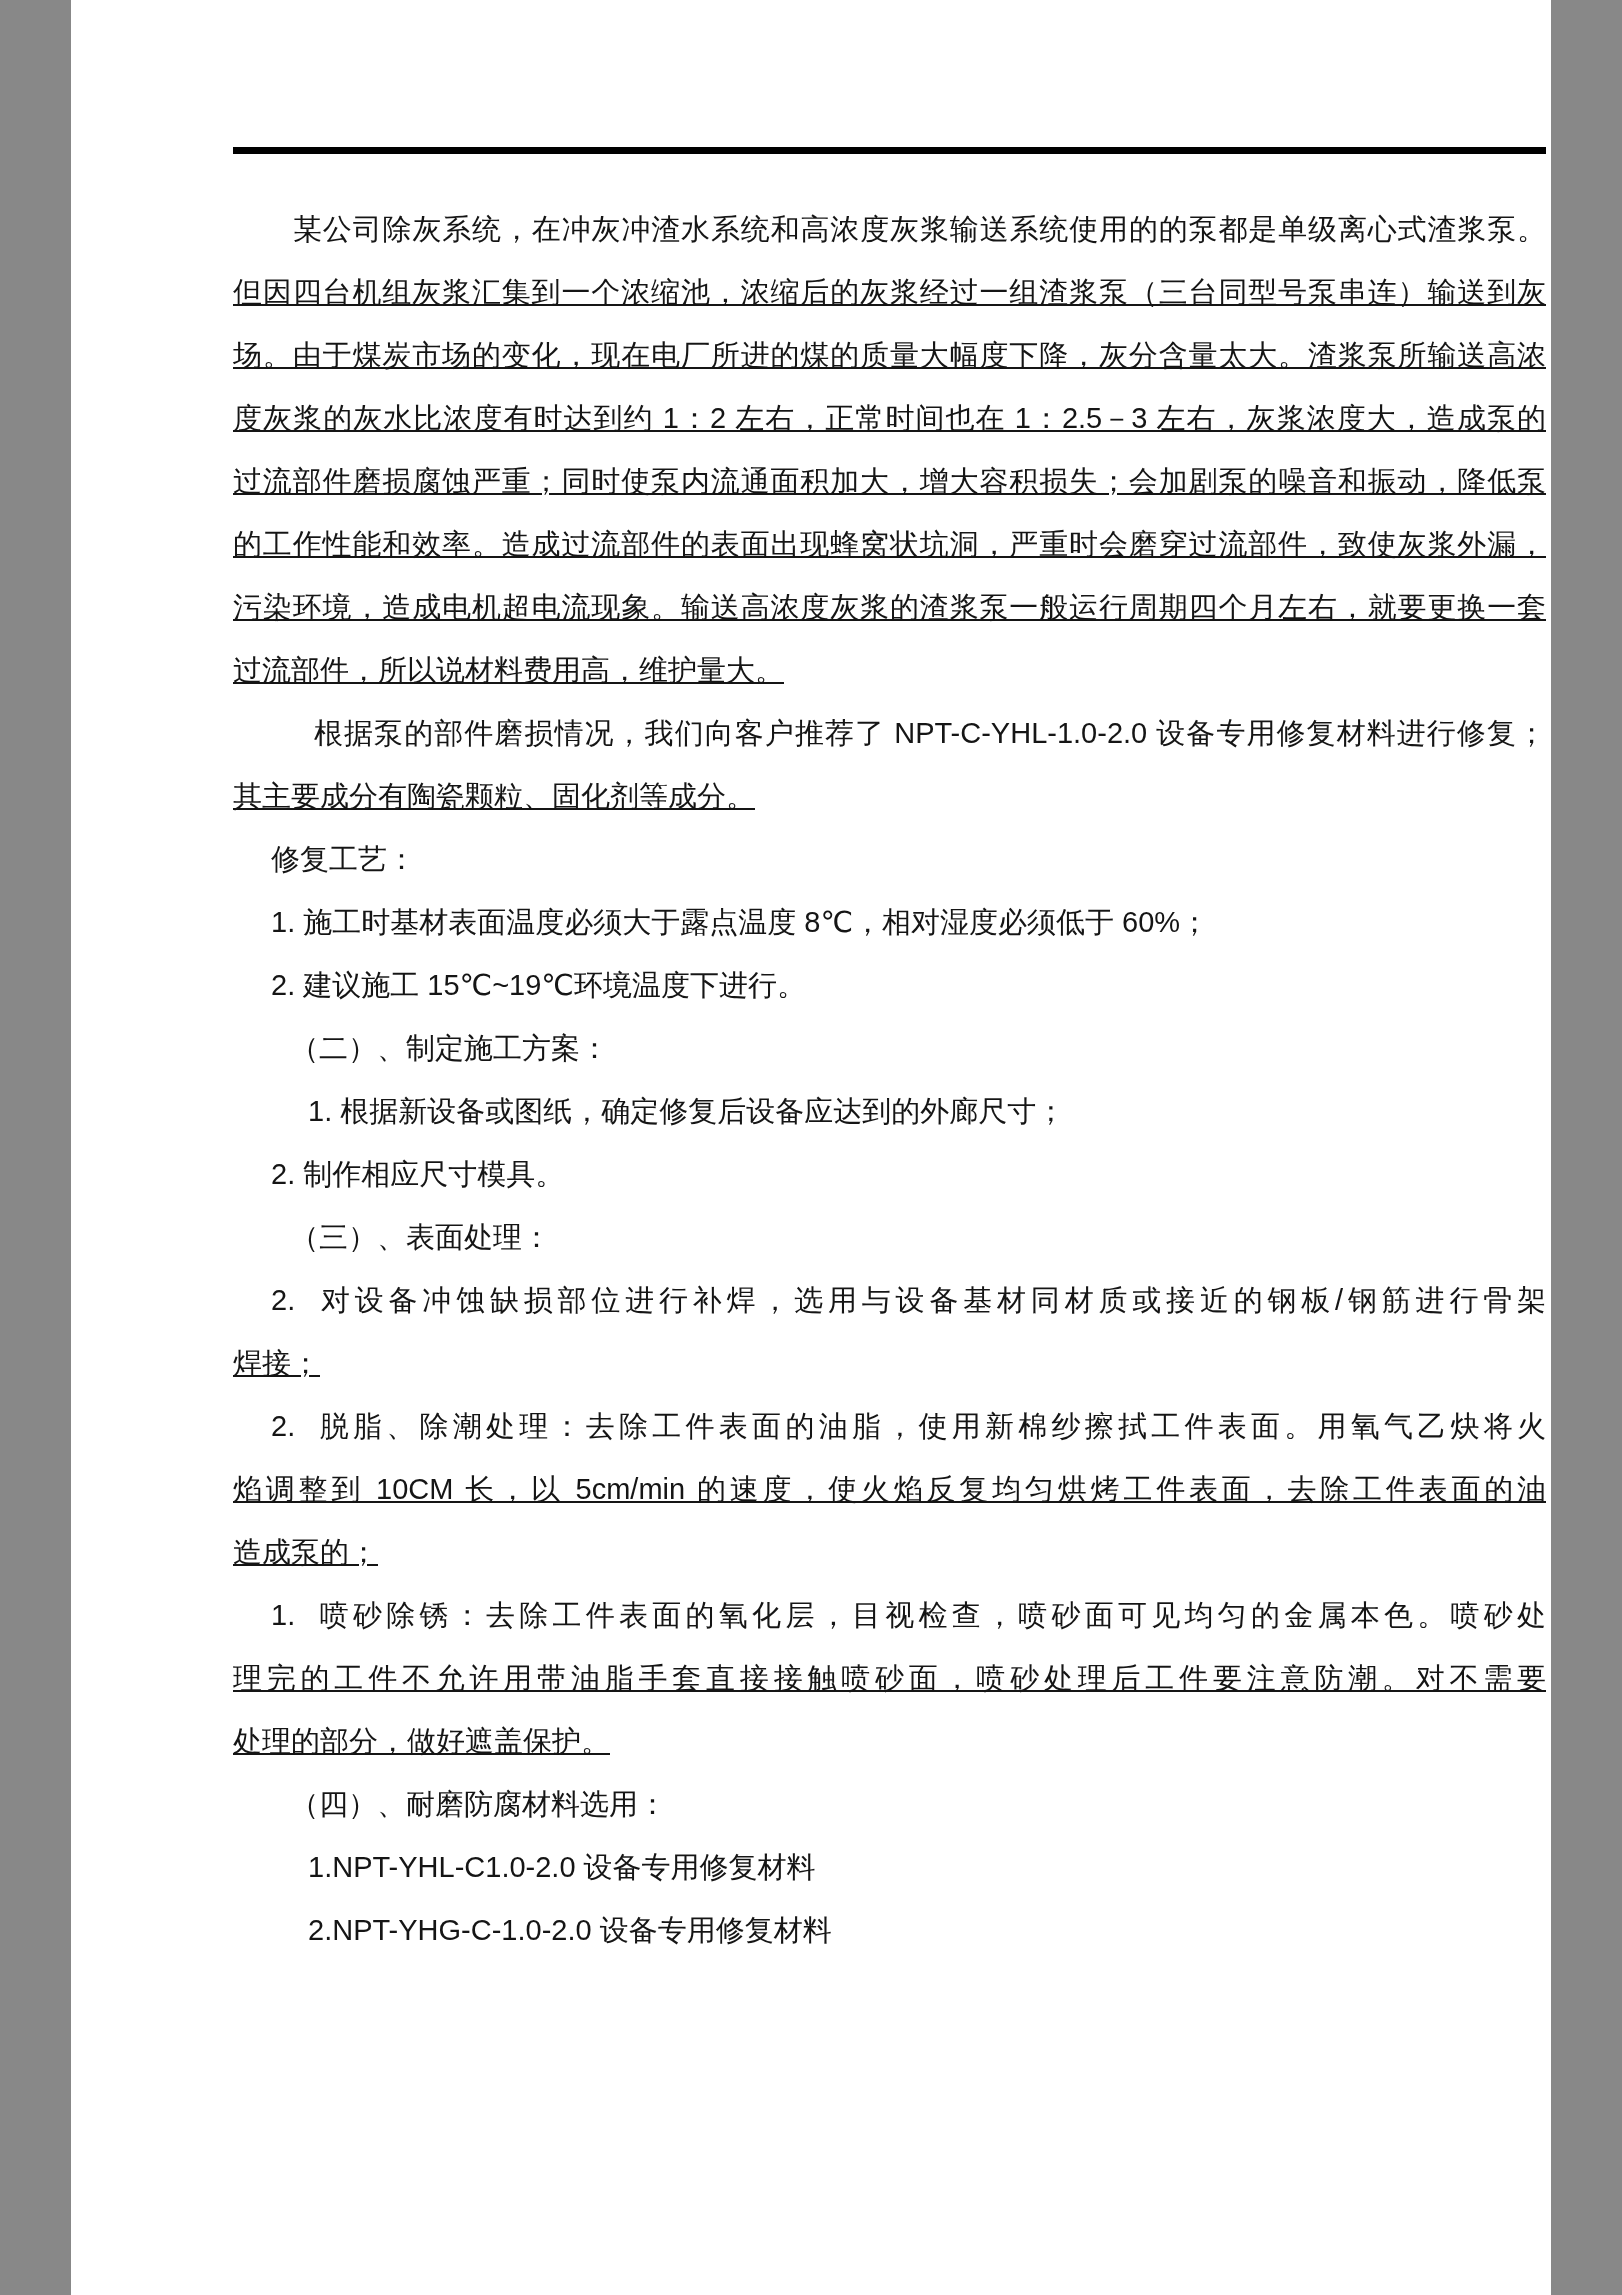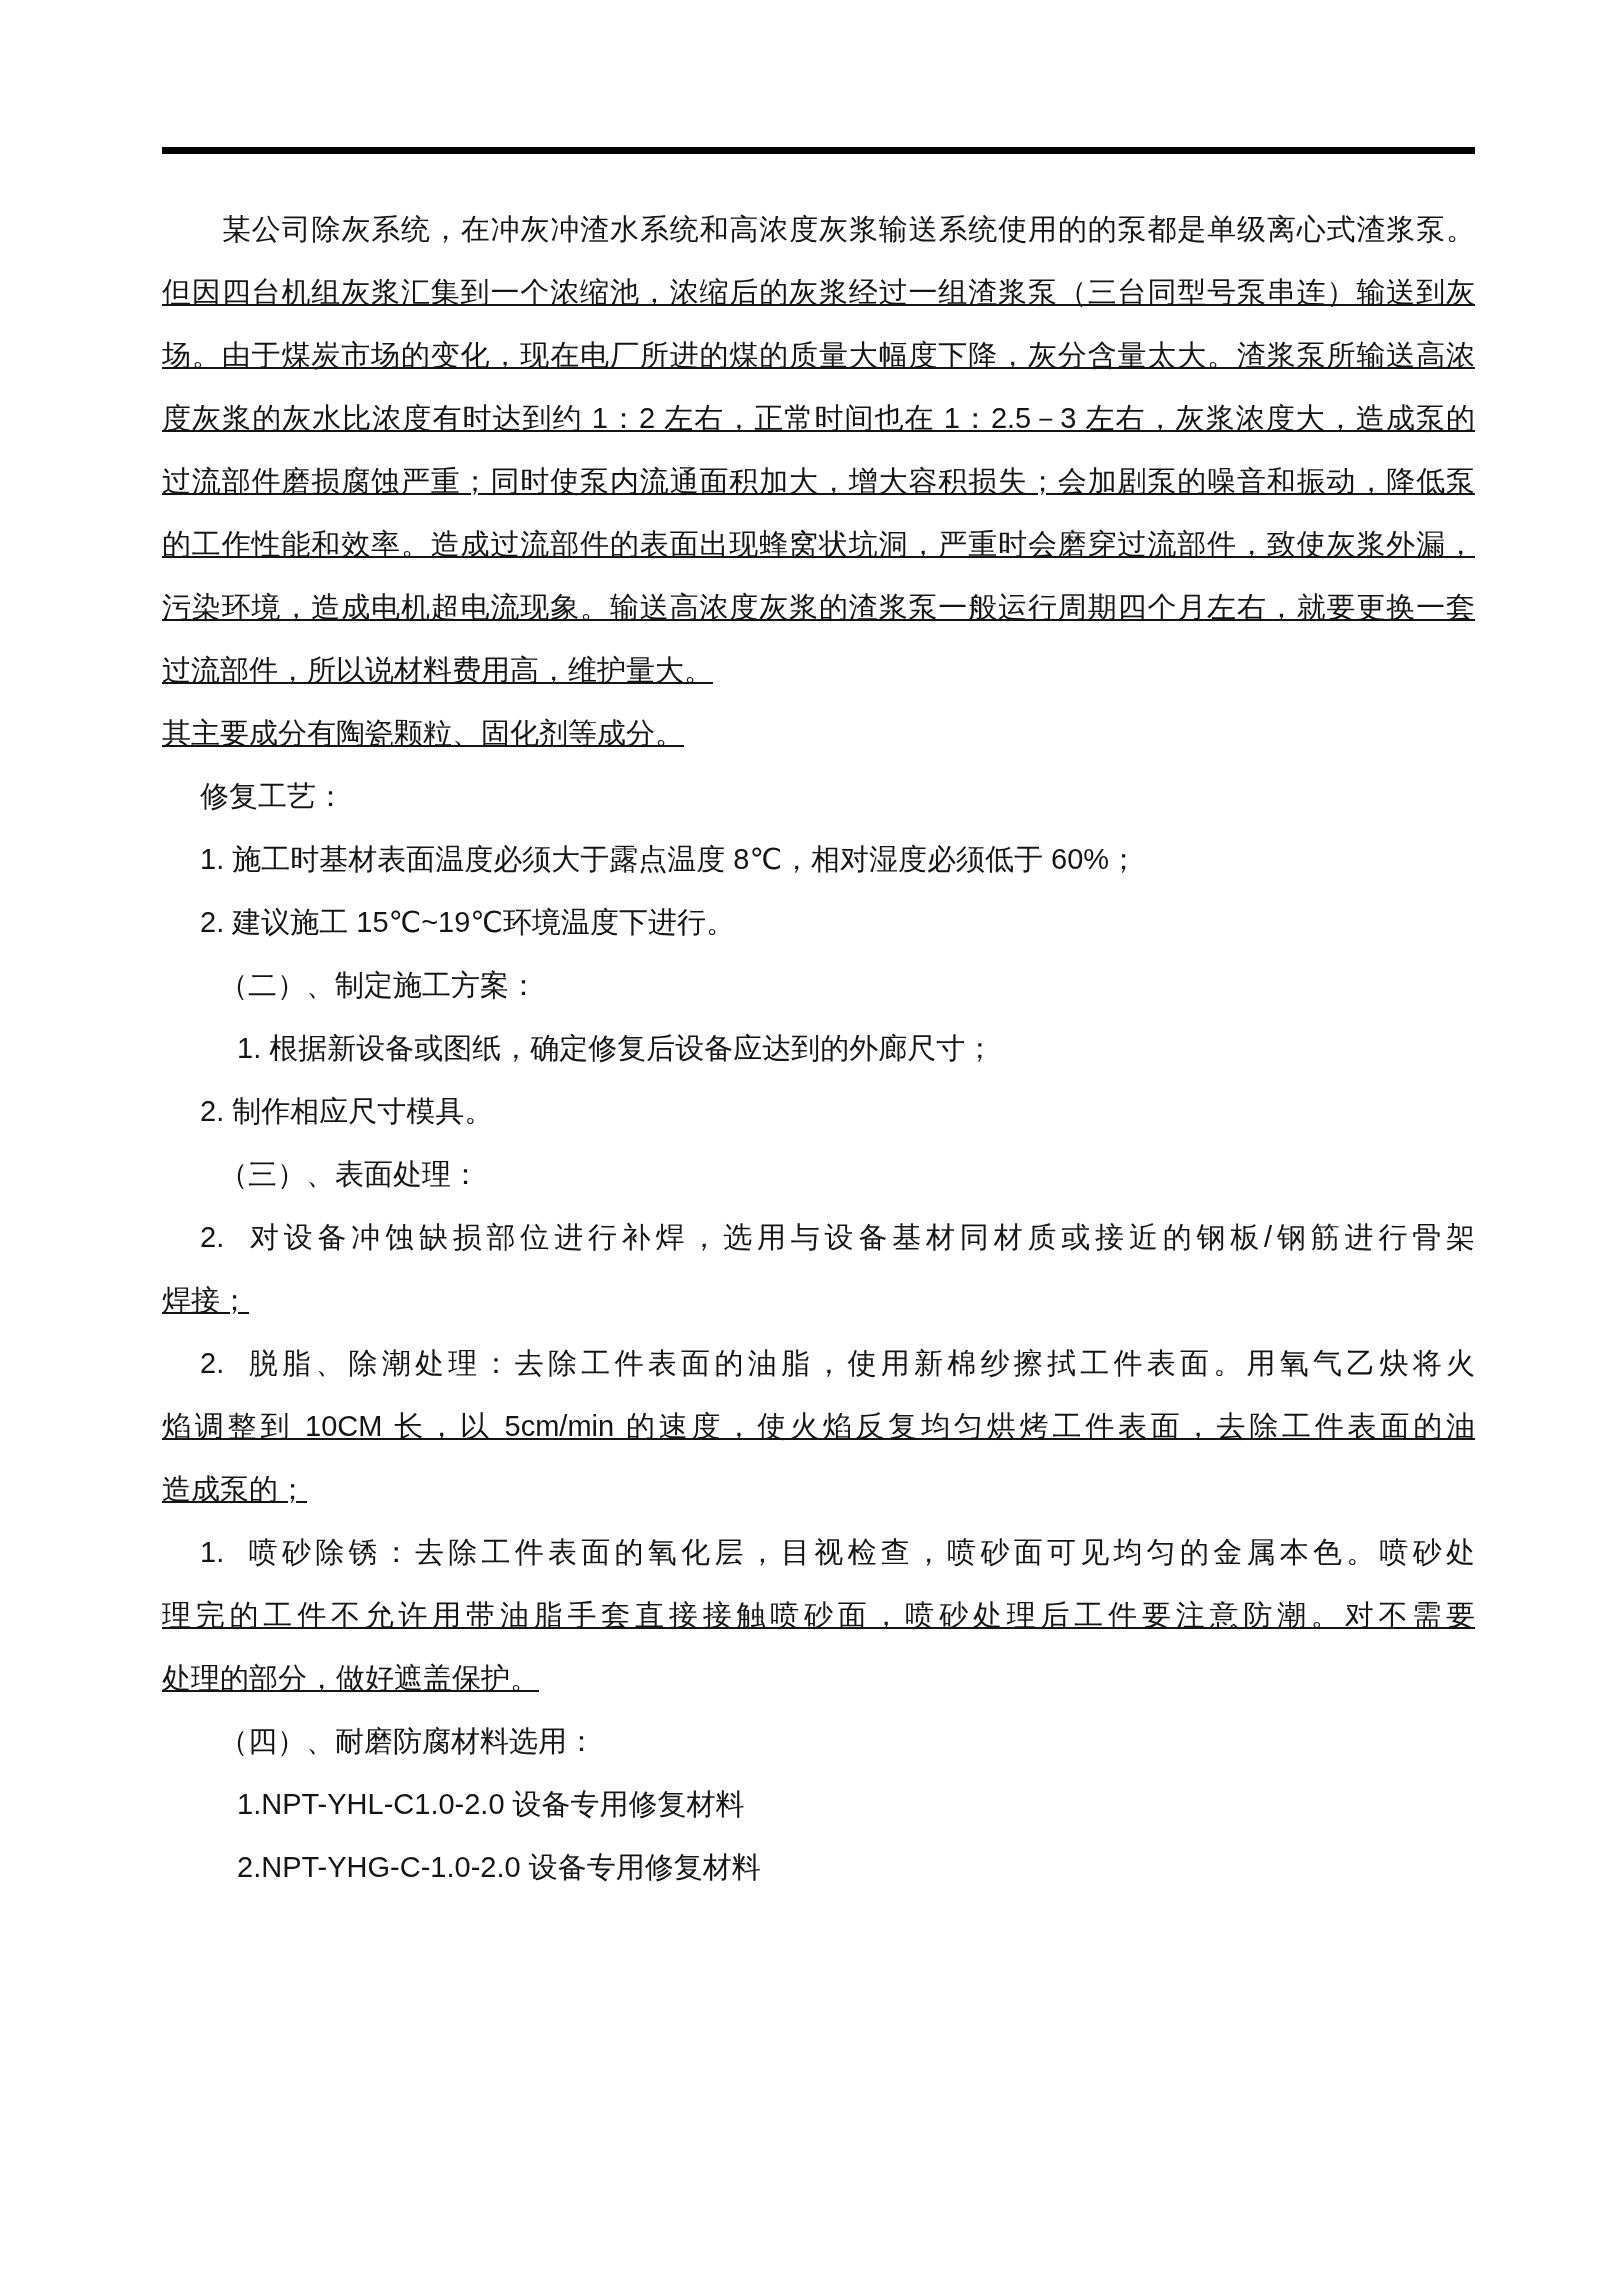--- a/index.html
+++ b/index.html
@@ -1,18 +1,18 @@
 <!DOCTYPE html>
 <html style="font-size:10.5px"><head>
 <meta charset="utf-8">
 <style>
   html,body{margin:0;padding:0;background:#888;}
   .page{
     position:relative;
-    width:1622px;height:2295px;
+    width:1480px;height:2295px;
     margin:0 auto;
     background:#ffffff;
     font-family:"Liberation Sans","DejaVu Sans",sans-serif;
     color:#151515;
   }
   .header-rule{
     position:absolute;
     left:162px;top:147px;
     width:1313px;height:6.5px;
     background:#000000;
@@ -51,20 +51,21 @@
 
     <div class="ln i3 fj">某公司除灰系统，在冲灰冲渣水系统和高浓度灰浆输送系统使用的的泵都是单级离心式渣浆泵。</div>
     <div class="ln i0 fj">但因四台机组灰浆汇集到一个浓缩池，浓缩后的灰浆经过一组渣浆泵（三台同型号泵串连）输送到灰</div>
     <div class="ln i0 fj">场。由于煤炭市场的变化，现在电厂所进的煤的质量大幅度下降，灰分含量太大。渣浆泵所输送高浓</div>
     <div class="ln i0 fj">度灰浆的灰水比浓度有时达到约 1：2 左右，正常时间也在 1：2.5－3 左右，灰浆浓度大，造成泵的</div>
     <div class="ln i0 fj">过流部件磨损腐蚀严重；同时使泵内流通面积加大，增大容积损失；会加剧泵的噪音和振动，降低泵</div>
     <div class="ln i0 fj">的工作性能和效率。造成过流部件的表面出现蜂窝状坑洞，严重时会磨穿过流部件，致使灰浆外漏，</div>
     <div class="ln i0 fj">污染环境，造成电机超电流现象。输送高浓度灰浆的渣浆泵一般运行周期四个月左右，就要更换一套</div>
     <div class="ln i0">过流部件，所以说材料费用高，维护量大。</div>
 
+    <div class="ln i5 fj">根据泵的部件磨损情况，我们向客户推荐了 NPT-C-YHL-1.0-2.0 设备专用修复材料进行修复；</div>
     <div class="ln i0">其主要成分有陶瓷颗粒、固化剂等成分。</div>
 
     <div class="ln i1">修复工艺：</div>
 
     <div class="ln i1">1. 施工时基材表面温度必须大于露点温度 8℃，相对湿度必须低于 60%；</div>
     <div class="ln i1">2. 建议施工 15℃~19℃环境温度下进行。</div>
 
     <div class="ln i2">（二）、制定施工方案：</div>
     <div class="ln i4">1. 根据新设备或图纸，确定修复后设备应达到的外廊尺寸；</div>
     <div class="ln i1">2. 制作相应尺寸模具。</div>

